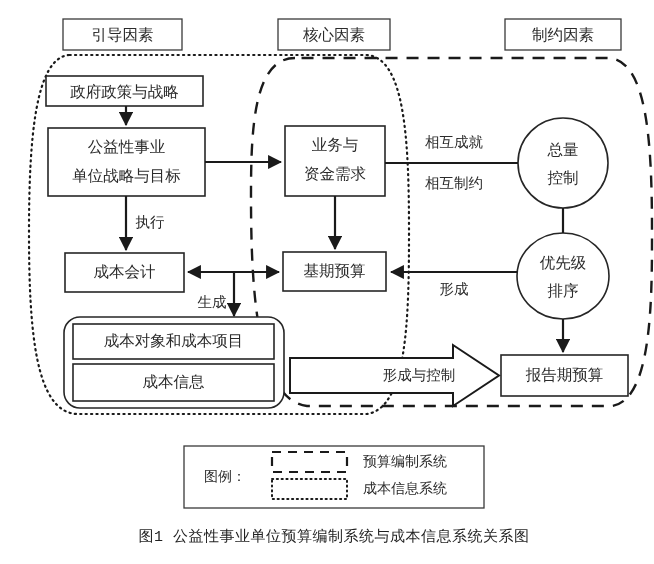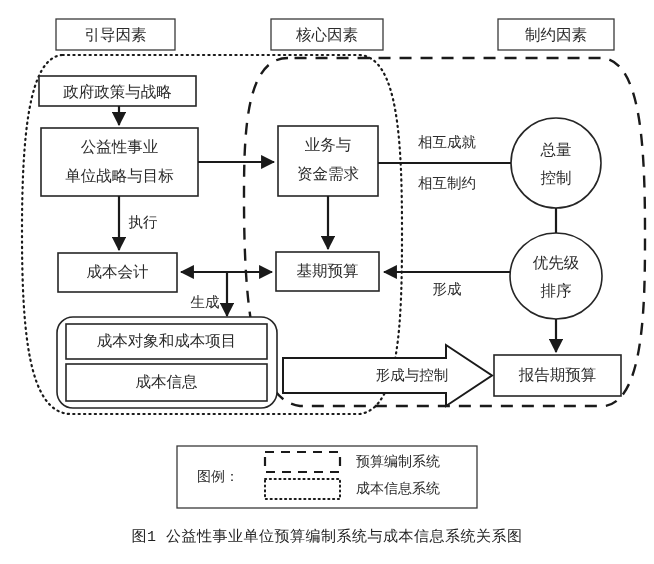--- a/index.html
+++ b/index.html
@@ -10,21 +10,21 @@
   body {
     width: 654px;
     height: 564px;
     font-family: "DejaVu Sans", "Liberation Sans", sans-serif;
     color: #1a1a1a;
     position: relative;
     overflow: hidden;
   }
   #figure-root {
     position: absolute;
-    left: 0; top: 0;
+    left: 7px; top: 0;
     width: 598px;
     height: 564px;
   }
   svg { display: block; }
   .box-fill { fill: #ffffff; stroke: #262626; stroke-width: 1.6; }
   .box-fill-thin { fill: #ffffff; stroke: #3a3a3a; stroke-width: 1.3; }
   .circle-shape { fill: #ffffff; stroke: #262626; stroke-width: 1.6; }
   .connector { stroke: #1a1a1a; stroke-width: 2.2; fill: none; }
   .region-dashed {
     fill: none;

